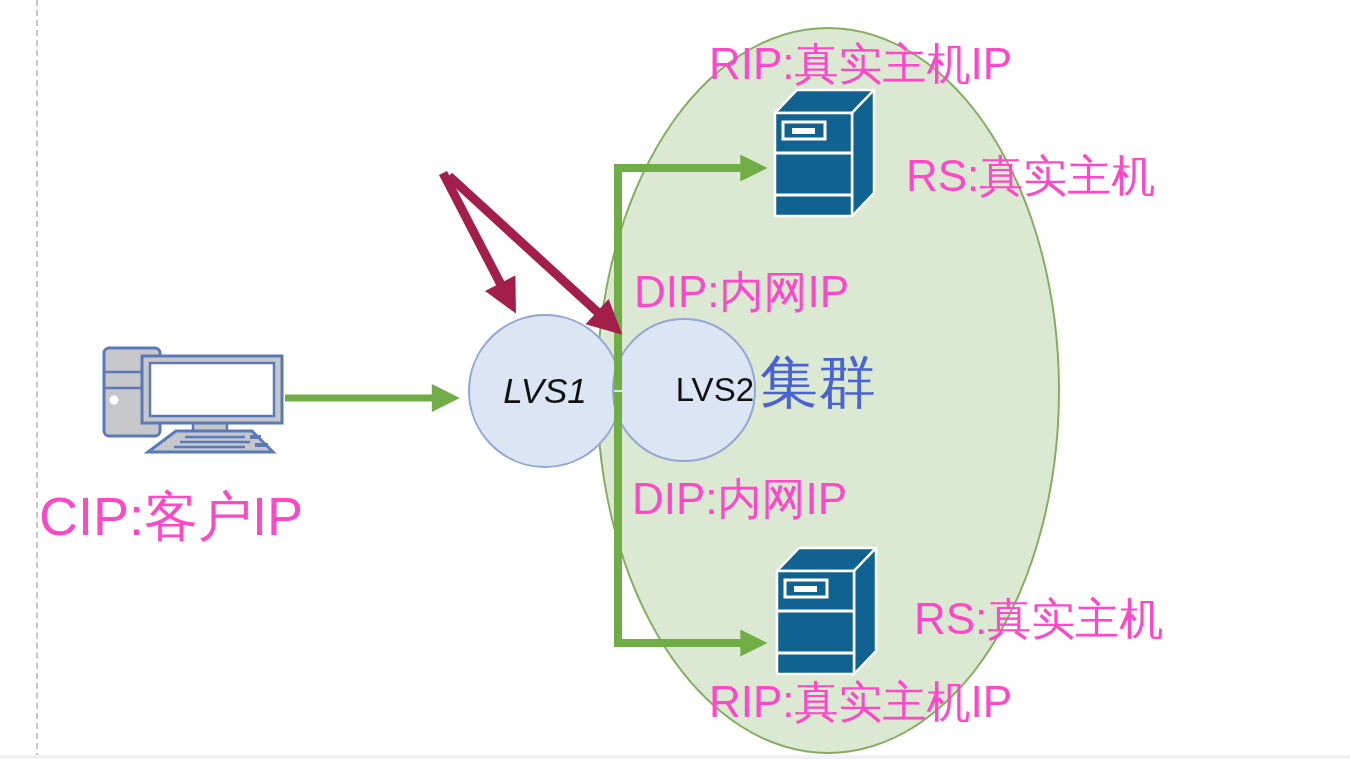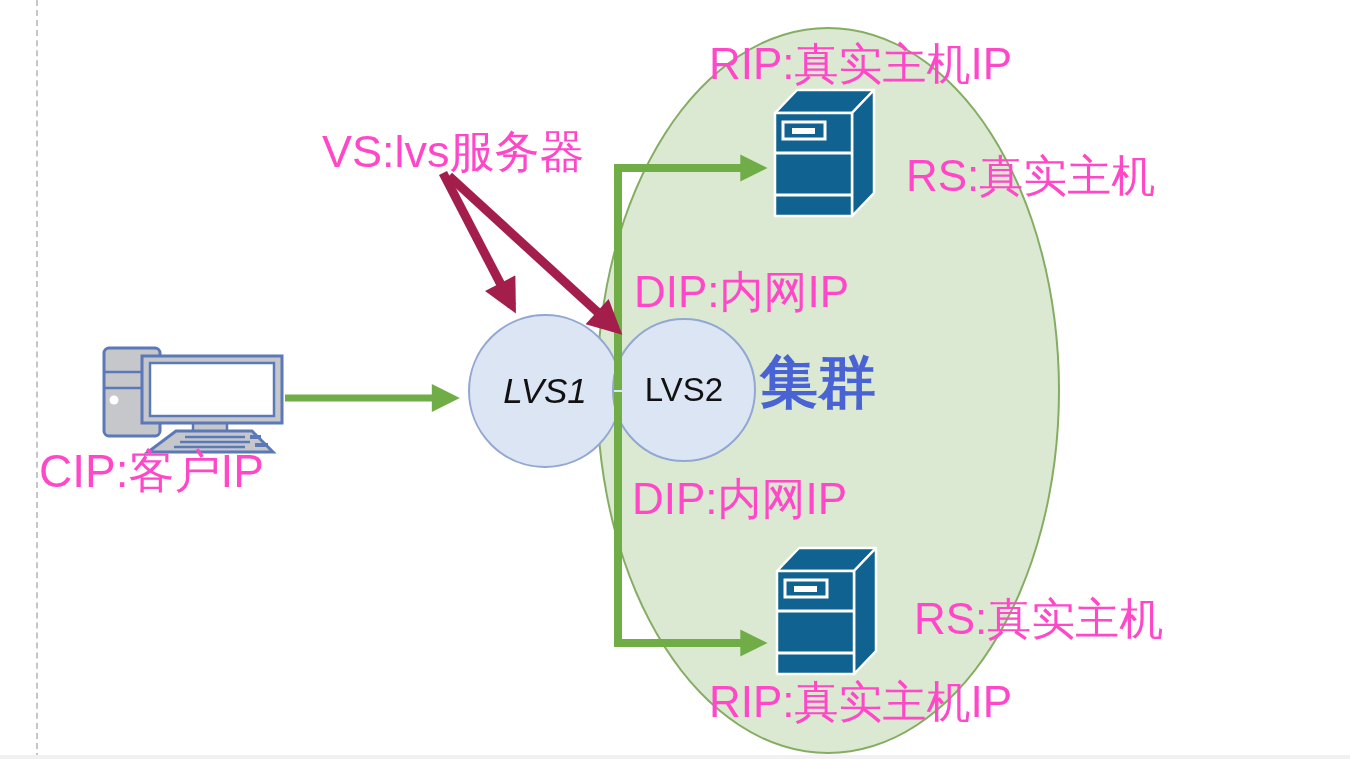--- a/index.html
+++ b/index.html
@@ -25,28 +25,28 @@
     background:var(--ellipse-fill); border:2px solid var(--ellipse-stroke);
     border-radius:50%; z-index:1; box-sizing:border-box;
   }
   .lvs-circle{
     position:absolute; border-radius:50%; background:var(--circle-fill);
     border:2px solid var(--circle-stroke); box-sizing:border-box;
     display:flex; align-items:center; justify-content:center;
     color:#111; z-index:2;
   }
   .lvs1{ left:468px; top:314px; width:154px; height:154px; font-size:35px;font-style:italic; }
-  .lvs2{ left:612px; top:318px; width:144px; height:144px; font-size:33px; }
+  .lvs2{ left:612px; top:318px; width:144px; height:144px; font-size:33px;justify-content:flex-end; }
   .overlay{ position:absolute; left:0; top:0; z-index:3; pointer-events:none; }
   .overlay [data-interactable="true"]{ pointer-events:visiblePainted; }
   .label{
     position:absolute; color:var(--label-magenta); line-height:1.04;
     white-space:nowrap; z-index:4;
   }
-  .label.blue{ color:var(--cluster-blue);font-weight:bold; }
+  .label.blue{ color:var(--cluster-blue); }
 </style>
 </head>
 <body>
 
 <div class="canvas" data-interactable="false">
 
   <div class="margin-guide" data-interactable="false"></div>
   <div class="bottom-strip" data-interactable="false"></div>
 
   <div class="cluster-ellipse" data-interactable="true"></div>
@@ -101,23 +101,22 @@
 
     <line x1="285" y1="398" x2="450" y2="398" style="stroke:var(--green)" stroke-width="7" marker-end="url(#mk-green-s)" data-interactable="true"></line>
 
     <line x1="443" y1="173" x2="512" y2="306" style="stroke:var(--crimson)" stroke-width="9" marker-end="url(#mk-crimson)" data-interactable="true"></line>
     <line x1="449" y1="176" x2="616" y2="329" style="stroke:var(--crimson)" stroke-width="9" marker-end="url(#mk-crimson)" data-interactable="true"></line>
 
     <use href="#server-shape" transform="translate(775,90)" data-interactable="true"></use>
     <use href="#server-shape" transform="translate(777,548)" data-interactable="true"></use>
   </svg>
 
-  <div class="label" style="left:322px; top:129px; font-size:45px;" data-interactable="true">VS:lvs服务器</div>
   <div class="label" style="left:709px; top:41px; font-size:44px;" data-interactable="true">RIP:真实主机IP</div>
   <div class="label" style="left:906px; top:153px; font-size:44px;" data-interactable="true">RS:真实主机</div>
   <div class="label" style="left:634px; top:269px; font-size:44px;" data-interactable="true">DIP:内网IP</div>
   <div class="label blue" style="left:760px; top:352px; font-size:58px;" data-interactable="true">集群</div>
   <div class="label" style="left:632px; top:476px; font-size:44px;" data-interactable="true">DIP:内网IP</div>
   <div class="label" style="left:914px; top:596px; font-size:44px;" data-interactable="true">RS:真实主机</div>
   <div class="label" style="left:709px; top:679px; font-size:44px;" data-interactable="true">RIP:真实主机IP</div>
-  <div class="label" style="left:39px; top:448px; font-size:46px;" data-interactable="true">CIP:客户IP</div>
+  <div class="label" style="left:39px; top:488px; font-size:54px;" data-interactable="true">CIP:客户IP</div>
 
 </div>
 
 </body></html>

